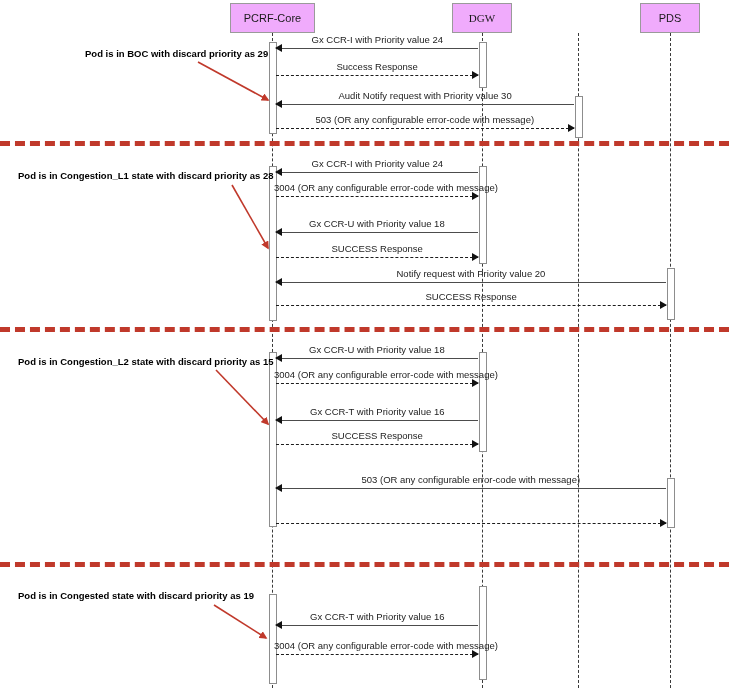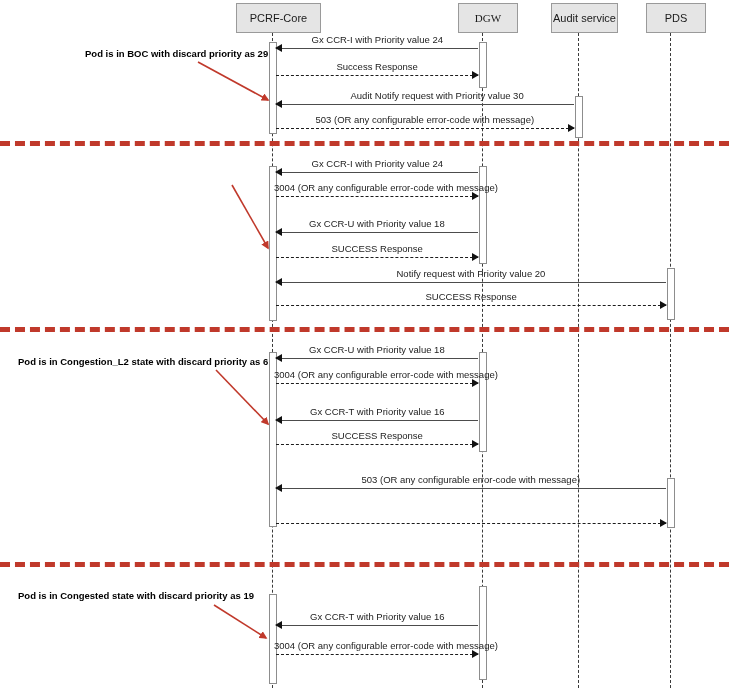--- a/index.html
+++ b/index.html
@@ -16,32 +16,31 @@
     color: #000;
   }
   #diagram {
     position: absolute;
     left: 0; top: 0;
     width: 729px;
     height: 688px;
   }
   .lifeline-head {
     position: absolute;
-    background: #e5e5e5;
+    background: #f0abfc;
     border: 1px solid #9a9a9a;
     box-sizing: border-box;
     text-align: center;
     font-size: 11px;
     color: #1a1a1a;
     display: flex;
     align-items: center;
     justify-content: center;
     height: 30px;
     top: 3px;
-    margin-left: 6px;
   }
   .lifeline-line {
     position: absolute;
     width: 0;
     border-left: 1px dashed #3a3a3a;
   }
   .activation {
     position: absolute;
     width: 8px;
     background: #ffffff;
@@ -100,23 +99,20 @@
 <div id="diagram">
     <div class="lifeline-line" style="left: 272px; top: 33px; height: 655px;"></div>
     <div class="lifeline-head" style="left: 230px; width: 85px;">
       <span>PCRF-Core</span>
     </div>
     <div class="lifeline-line" style="left: 482px; top: 33px; height: 655px;"></div>
     <div class="lifeline-head" style="left: 452px; width: 60px; font-family: Liberation Serif, serif;">
       <span>DGW</span>
     </div>
     <div class="lifeline-line" style="left: 578px; top: 33px; height: 655px;"></div>
-    <div class="lifeline-head" style="left: 545px; width: 67px;">
-      <span>Audit service</span>
-    </div>
     <div class="lifeline-line" style="left: 670px; top: 33px; height: 655px;"></div>
     <div class="lifeline-head" style="left: 640px; width: 60px;">
       <span>PDS</span>
     </div>
     <div class="activation" style="left: 269px; top: 42px; height: 92px;"></div>
     <div class="activation" style="left: 479px; top: 42px; height: 46px;"></div>
     <div class="activation" style="left: 575px; top: 96px; height: 42px;"></div>
     <div class="activation" style="left: 269px; top: 166px; height: 155px;"></div>
     <div class="activation" style="left: 479px; top: 166px; height: 98px;"></div>
     <div class="activation" style="left: 667px; top: 268px; height: 52px;"></div>
@@ -130,21 +126,21 @@
     <div class="separator" style="top: 562px; border-top-color: rgb(192, 57, 43);"></div>
     <div style="position: absolute; left: 0px; top: 0px; width: 729px; height: 688px;">
       <div class="msg-line" style="left: 276px; width: 202px; top: 48px;"></div>
       <div class="arrowhead left" style="top: 44px; left: 275px;"></div>
       <div class="msg-label" style="top: 34px; left: 311.5px;">Gx CCR-I with Priority value 24</div>
       <div class="msg-line dashed" style="left: 276px; width: 202px; top: 75px;"></div>
       <div class="arrowhead right" style="top: 71px; left: 472px;"></div>
       <div class="msg-label" style="top: 61px; left: 336.5px;">Success Response</div>
       <div class="msg-line" style="left: 276px; width: 298px; top: 104px;"></div>
       <div class="arrowhead left" style="top: 100px; left: 275px;"></div>
-      <div class="msg-label" style="top: 90px; left: 338.5px; margin-left: 12px;">Audit Notify request with Priority value 30</div>
+      <div class="msg-label" style="top: 90px; left: 338.5px;">Audit Notify request with Priority value 30</div>
       <div class="msg-line dashed" style="left: 276px; width: 298px; top: 128px;"></div>
       <div class="arrowhead right" style="top: 124px; left: 568px;"></div>
       <div class="msg-label" style="top: 114px; left: 315.5px;">503 (OR any configurable error-code with message)</div>
       <div class="annotation" style="left: 66px; top: 48px; padding-left: 19px;">Pod is in BOC with discard priority as 29</div>
       <svg class="red-arrow" width="90" height="58" style="position: absolute; left: 188px; top: 52px;">
         <defs>
           <marker id="ah0" markerWidth="5" markerHeight="5" refX="4" refY="2.5" orient="auto">
             <polygon points="0,0 5,2.5 0,5" fill="#c0392b"></polygon>
           </marker>
         </defs>
@@ -163,20 +159,21 @@
       <div class="msg-label" style="top: 218px; left: 309px;">Gx CCR-U with Priority value 18</div>
       <div class="msg-line dashed" style="left: 276px; width: 202px; top: 257px;"></div>
       <div class="arrowhead right" style="top: 253px; left: 472px;"></div>
       <div class="msg-label" style="top: 243px; left: 331.5px;">SUCCESS Response</div>
       <div class="msg-line" style="left: 276px; width: 390px; top: 282px;"></div>
       <div class="arrowhead left" style="top: 278px; left: 275px;"></div>
       <div class="msg-label" style="top: 268px; left: 396.5px;">Notify request with Priority value 20</div>
       <div class="msg-line dashed" style="left: 276px; width: 390px; top: 305px;"></div>
       <div class="arrowhead right" style="top: 301px; left: 660px;"></div>
       <div class="msg-label" style="top: 291px; left: 425.5px;">SUCCESS Response</div>
+      <div class="annotation" style="left: 18px; top: 170px;">Pod is in Congestion_L1 state with discard priority as 28</div>
       <svg class="red-arrow" width="56" height="83" style="position: absolute; left: 222px; top: 175px;">
         <defs>
           <marker id="ah1" markerWidth="5" markerHeight="5" refX="4" refY="2.5" orient="auto">
             <polygon points="0,0 5,2.5 0,5" fill="#c0392b"></polygon>
           </marker>
         </defs>
         <line x1="10" y1="10" x2="46" y2="73" stroke="#c0392b" stroke-width="1.6" marker-end="url(#ah1)"></line>
       </svg>
     </div>
     <div style="position: absolute; left: 0px; top: 0px; width: 729px; height: 688px;">
@@ -190,21 +187,21 @@
       <div class="arrowhead left" style="top: 416px; left: 275px;"></div>
       <div class="msg-label" style="top: 406px; left: 310px;">Gx CCR-T with Priority value 16</div>
       <div class="msg-line dashed" style="left: 276px; width: 202px; top: 444px;"></div>
       <div class="arrowhead right" style="top: 440px; left: 472px;"></div>
       <div class="msg-label" style="top: 430px; left: 331.5px;">SUCCESS Response</div>
       <div class="msg-line" style="left: 276px; width: 390px; top: 488px;"></div>
       <div class="arrowhead left" style="top: 484px; left: 275px;"></div>
       <div class="msg-label" style="top: 474px; left: 361.5px;">503 (OR any configurable error-code with message)</div>
       <div class="msg-line dashed" style="left: 276px; width: 390px; top: 523px;"></div>
       <div class="arrowhead right" style="top: 519px; left: 660px;"></div>
-      <div class="annotation" style="left: 18px; top: 356px;">Pod is in Congestion_L2 state with discard priority as 6</div>
+      <div class="annotation" style="left: 18px; top: 356px;">Pod is in Congestion_L2 state with discard priority as 15</div>
       <svg class="red-arrow" width="72" height="74" style="position: absolute; left: 206px; top: 360px;">
         <defs>
           <marker id="ah2" markerWidth="5" markerHeight="5" refX="4" refY="2.5" orient="auto">
             <polygon points="0,0 5,2.5 0,5" fill="#c0392b"></polygon>
           </marker>
         </defs>
         <line x1="10" y1="10" x2="62" y2="64" stroke="#c0392b" stroke-width="1.6" marker-end="url(#ah2)"></line>
       </svg>
     </div>
     <div style="position: absolute; left: 0px; top: 0px; width: 729px; height: 688px;">

